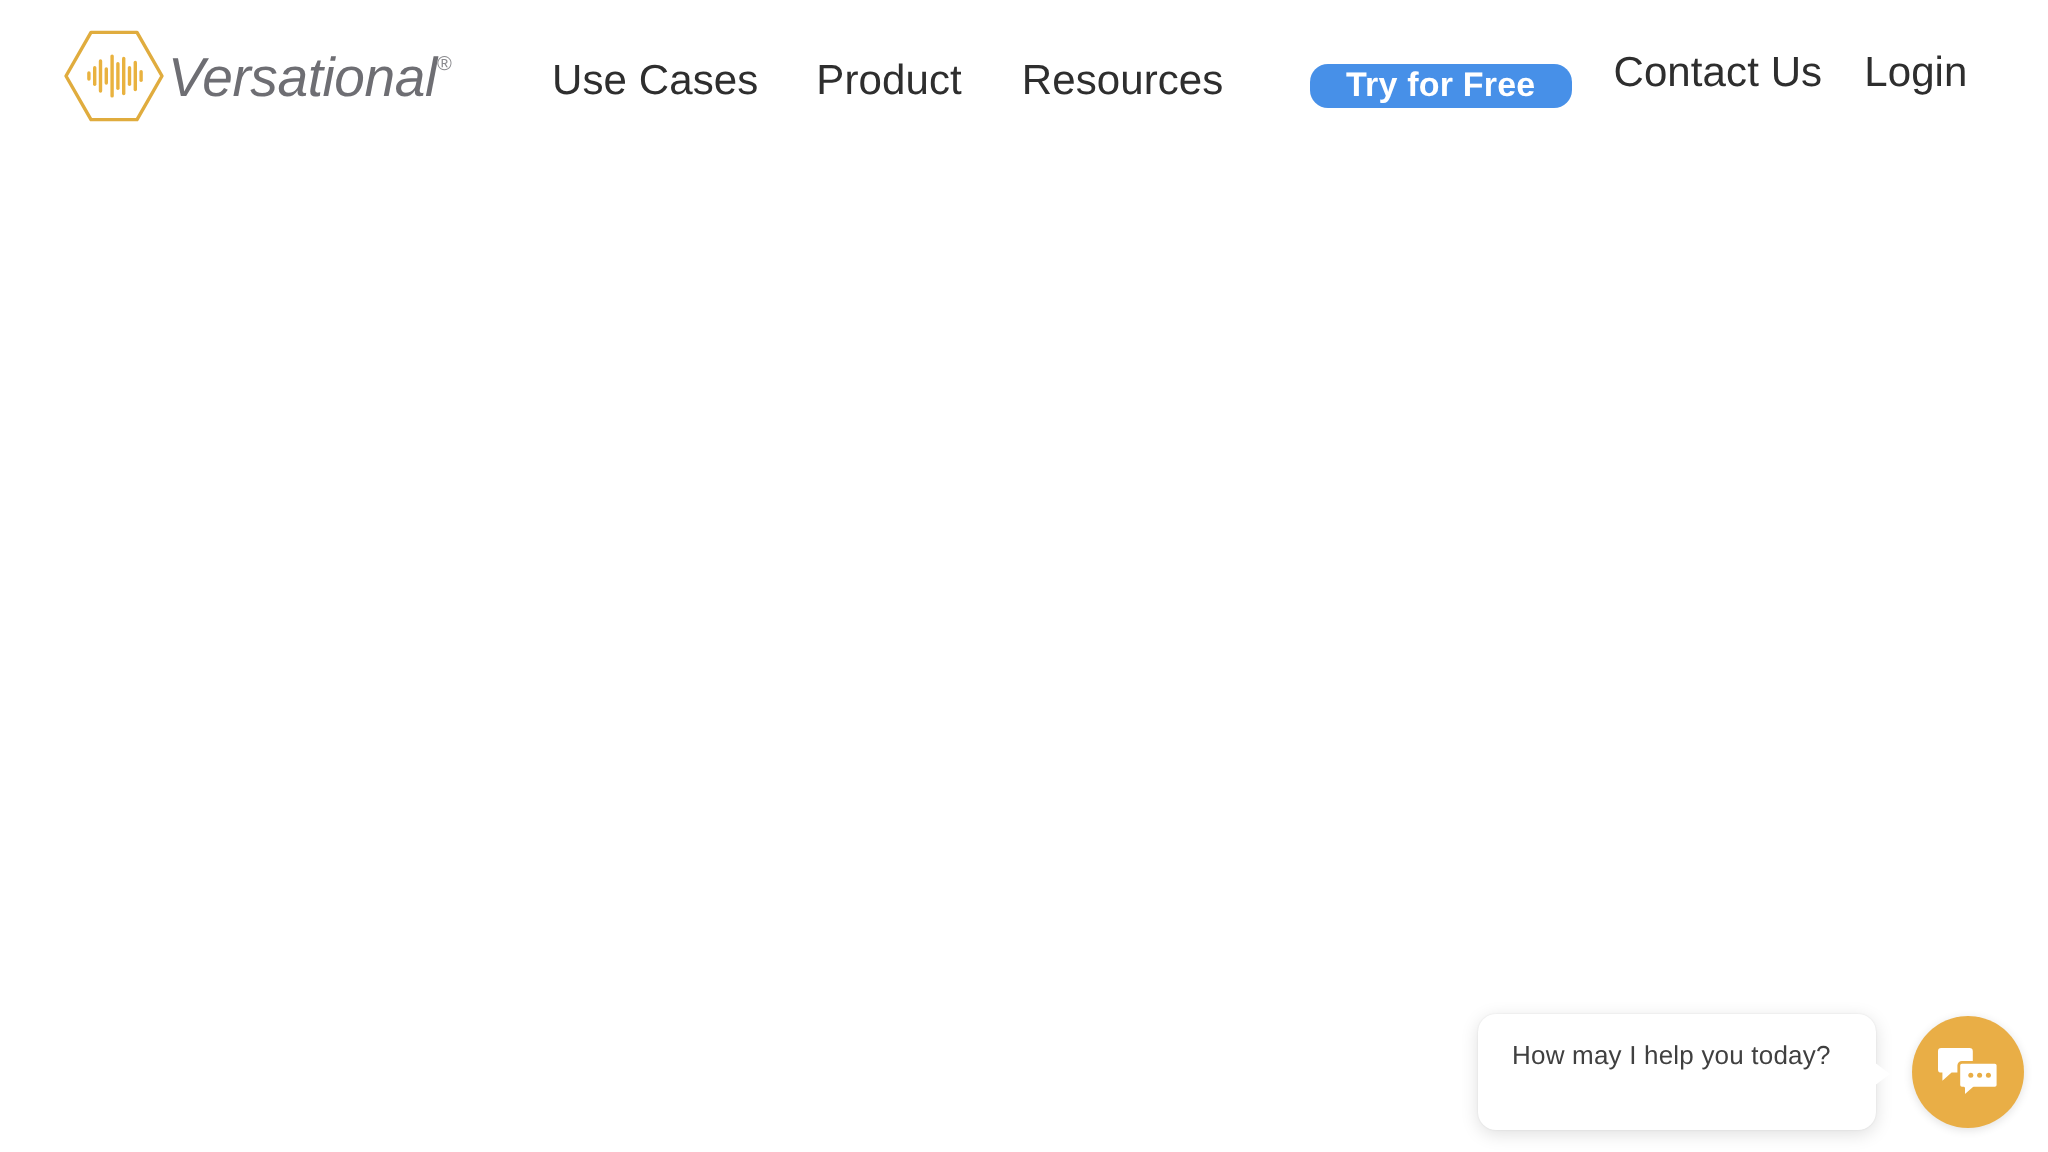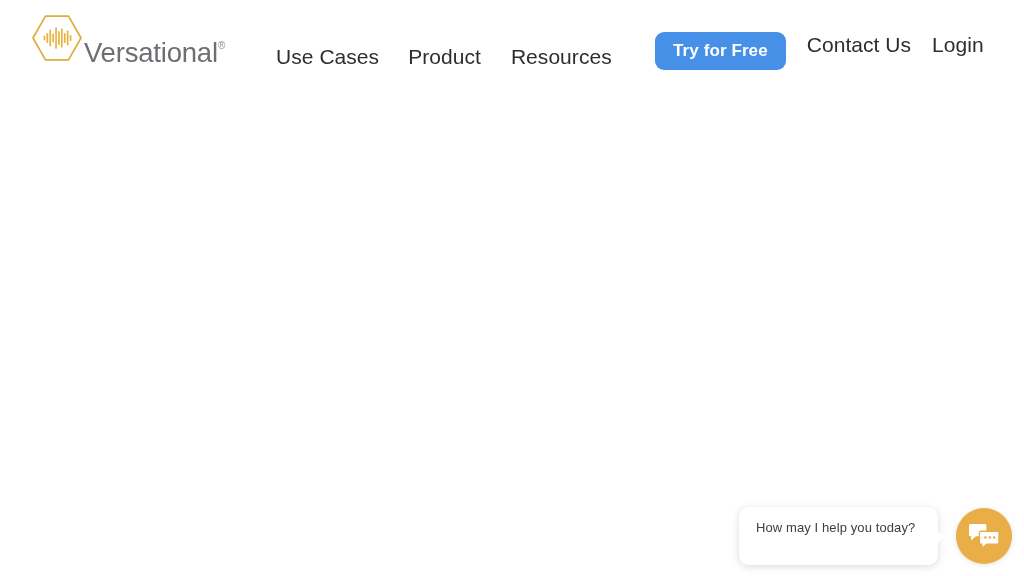--- a/index.html
+++ b/index.html
@@ -48,39 +48,39 @@
   }
   .logo-wordmark {
     margin-left: 1px;
     font-size: 27.5px;
     line-height: 1;
     font-weight: 400;
     color: #6e6e73;
     letter-spacing: -0.2px;
     white-space: nowrap;
     position: relative;
-    top: 15px;
+    top: 1px;
+    font-style: italic;
   }
   .logo-reg {
     font-size: 10px;
     vertical-align: super;
     color: #8a8a8e;
     position: relative;
     top: -3px;
     left: 0px;
   }
 
   
   .main-nav {
     position: absolute;
     left: 276px;
     top: 26px;
     display: flex;
     align-items: center;
-    margin-top: 16px;
   }
   .nav-link {
     font-size: 21px;
     line-height: 29px;
     color: #2e2e2e;
     text-decoration: none;
     font-weight: 400;
     white-space: nowrap;
     letter-spacing: 0.05px;
   }
@@ -93,21 +93,21 @@
     position: absolute;
     left: 655px;
     top: 19px;
     display: flex;
     align-items: center;
   }
   .cta-button {
     display: inline-flex;
     align-items: center;
     justify-content: center;
-    height: 38px;
+    height: 22px;
     padding: 0 18px;
     background: #4790e8;
     color: #ffffff;
     font-size: 17px;
     font-weight: 700;
     border: none;
     border-radius: 9px;
     text-decoration: none;
     white-space: nowrap;
     cursor: pointer;

